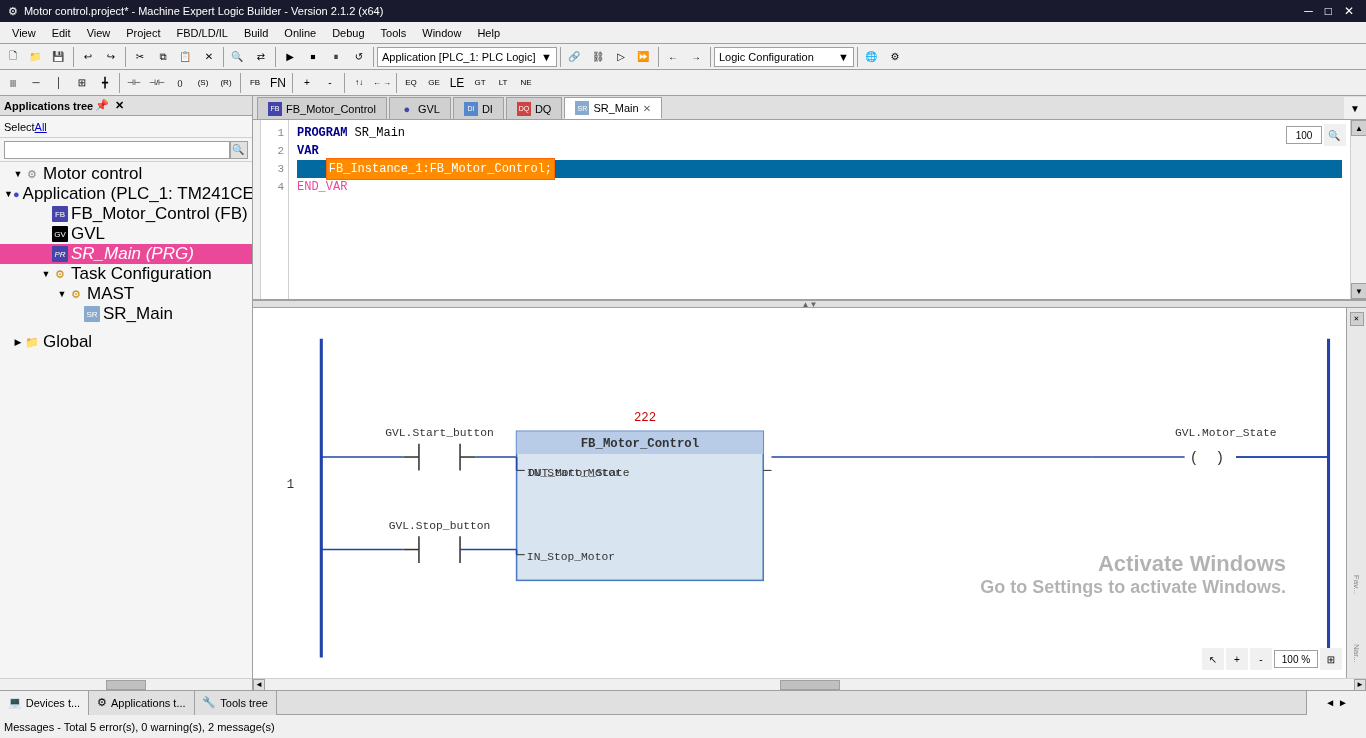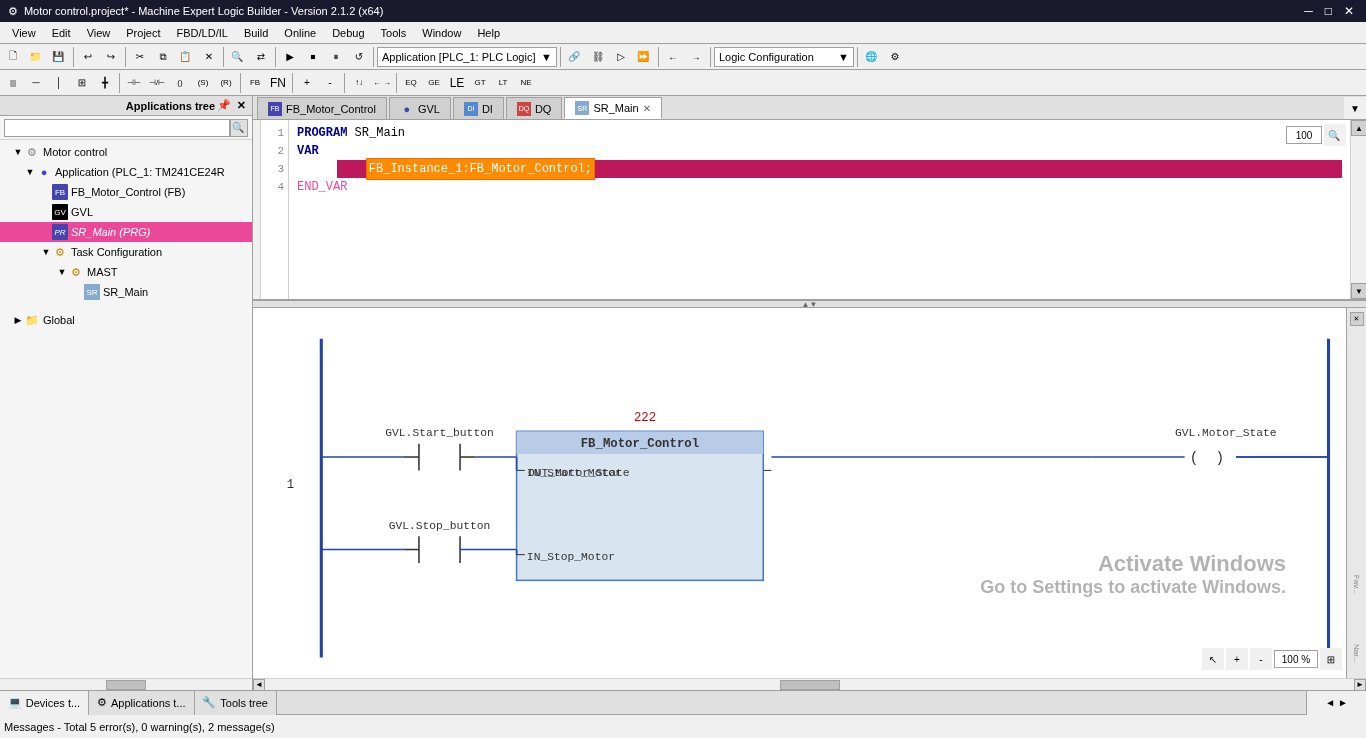--- a/index.html
+++ b/index.html
@@ -80,21 +80,21 @@
       border-right: 1px solid #a0a0a0;
       background: #f5f5f5;
       display: flex;
       flex-direction: column;
     }
     #apps-tree-header {
       background: #e0e0e0;
       border-bottom: 1px solid #a0a0a0;
       display: flex;
       align-items: center;
-      justify-content: flex-end;
+      justify-content: flex-start;
       padding: 2px 4px;
       height: 20px;
     }
     #apps-tree-header span { font-size: 11px; font-weight: bold; }
     .header-icons { display: flex; gap: 2px; }
     .header-icon { font-size: 10px; cursor: pointer; padding: 0 2px; }
     
     #select-all-bar {
       padding: 2px 4px;
       border-bottom: 1px solid #d0d0d0;
@@ -140,21 +140,21 @@
       padding: 0 4px;
       cursor: pointer;
       white-space: nowrap;
       font-size: 11px;
     }
     .tree-item.highlighted { background: #ec4899; color: white; font-style: italic; }
     
     .tree-indent { display: inline-block; }
     .tree-arrow { width: 12px; display: inline-block; text-align: center; font-size: 9px; }
     .tree-icon { width: 16px; height: 16px; display: inline-flex; align-items: center; justify-content: center; margin-right: 3px; }
-    .tree-label { font-size: 11px; }
+    .tree-label { font-size: 17px; }
     
     
     #center-area {
       flex: 1;
       display: flex;
       flex-direction: column;
       background: white;
     }
     
     
@@ -220,21 +220,21 @@
     }
     .code-line { height: 18px; display: flex; align-items: center; white-space: pre; text-align: center; }
     .kw-blue { color: #00008b; font-weight: bold; }
     .kw-orange { color: #ec4899; font-family: Liberation Mono, monospace; }
     .code-highlight {
       background: #ff8c00;
       color: white;
       padding: 1px 2px;
       border: 1px solid #ff6600;
     }
-    .yellow-bg { background: #be185d; margin-left: 40px; }
+    .yellow-bg { background: #0369a1; }
     
     
     #h-divider {
       height: 8px;
       background: #e0e0e0;
       border-top: 1px solid #a0a0a0;
       border-bottom: 1px solid #a0a0a0;
       cursor: ns-resize;
       display: flex; align-items: center; justify-content: center;
     }
@@ -435,20 +435,24 @@
 
   <div id="left-panel">
     <div id="apps-tree-header">
       <span>Applications tree</span>
       <div class="header-icons">
         <span class="header-icon">📌</span>
         <span class="header-icon">✕</span>
       </div>
     </div>
 
+    <div id="select-all-bar">
+      <span>Select </span>
+      <span style="color:#0000cc; text-decoration:underline; cursor:pointer;">All</span>
+    </div>
 
     <div id="search-bar">
       <input id="search-input" type="text" style="flex: 1 1 0%; height: 18px; border: 1px solid rgb(160, 160, 160); font-size: 11px; padding: 0px 2px;">
       <button class="search-btn">🔍</button>
     </div>
 
     <div id="tree-content">
 
       <div class="tree-item">
         <span class="tree-indent" style="width:8px"></span>

